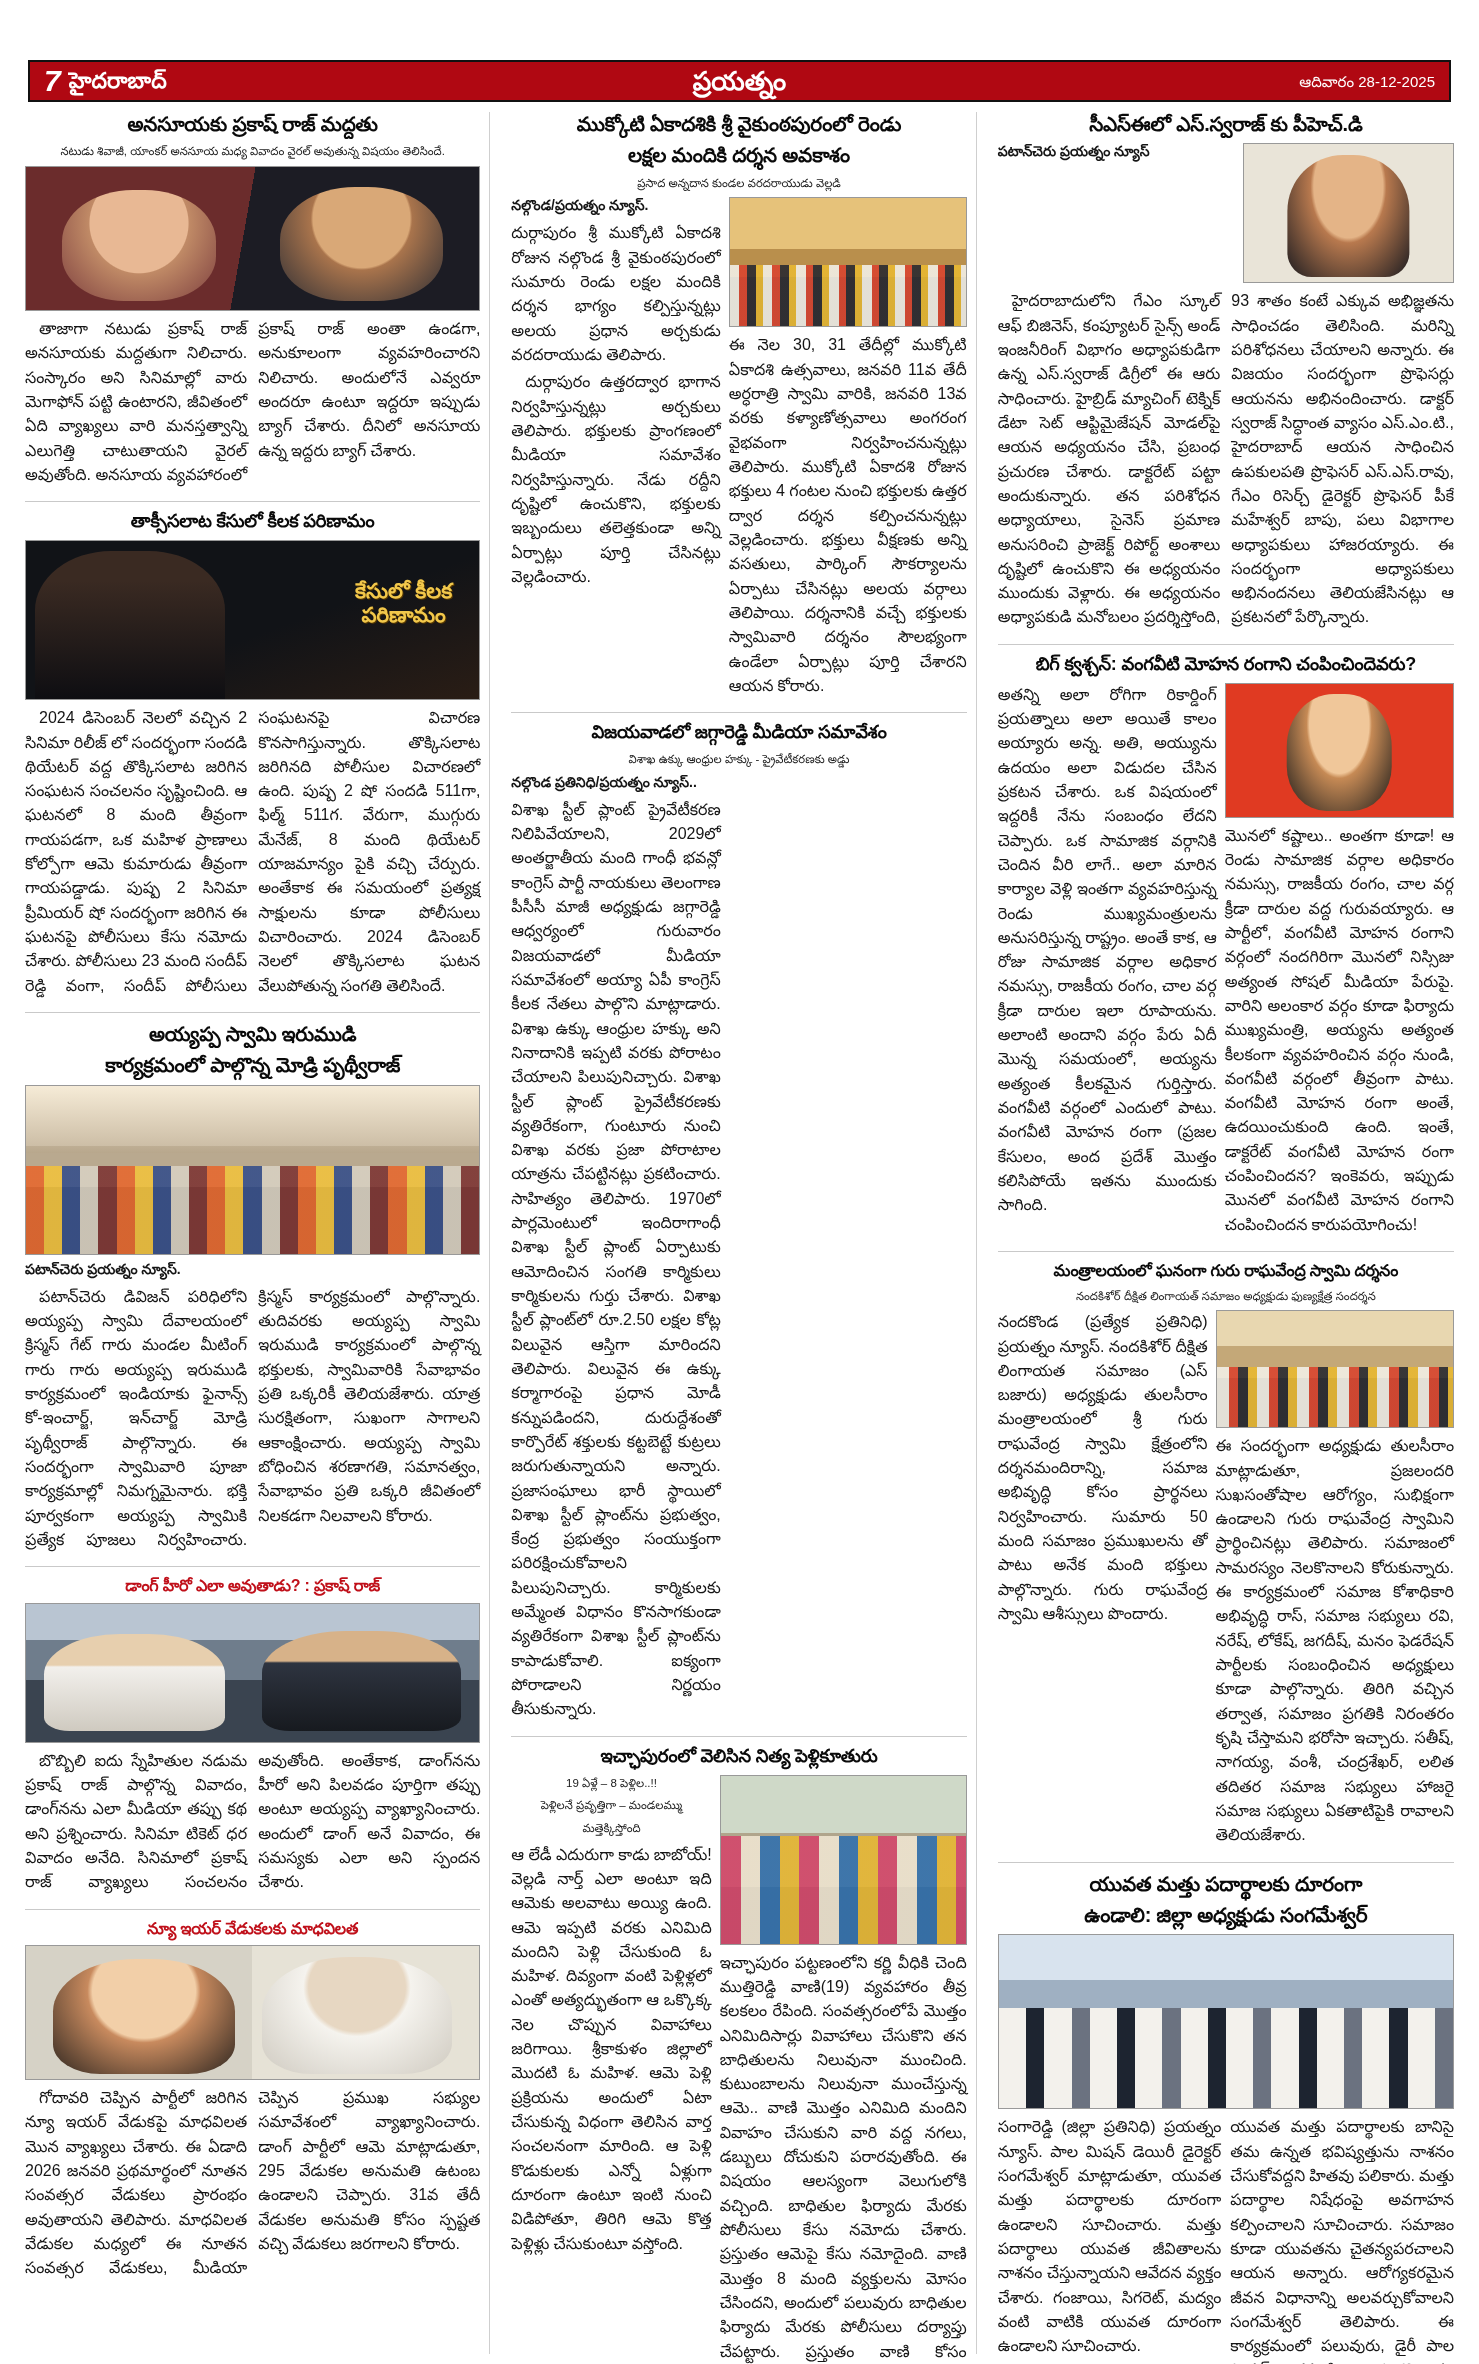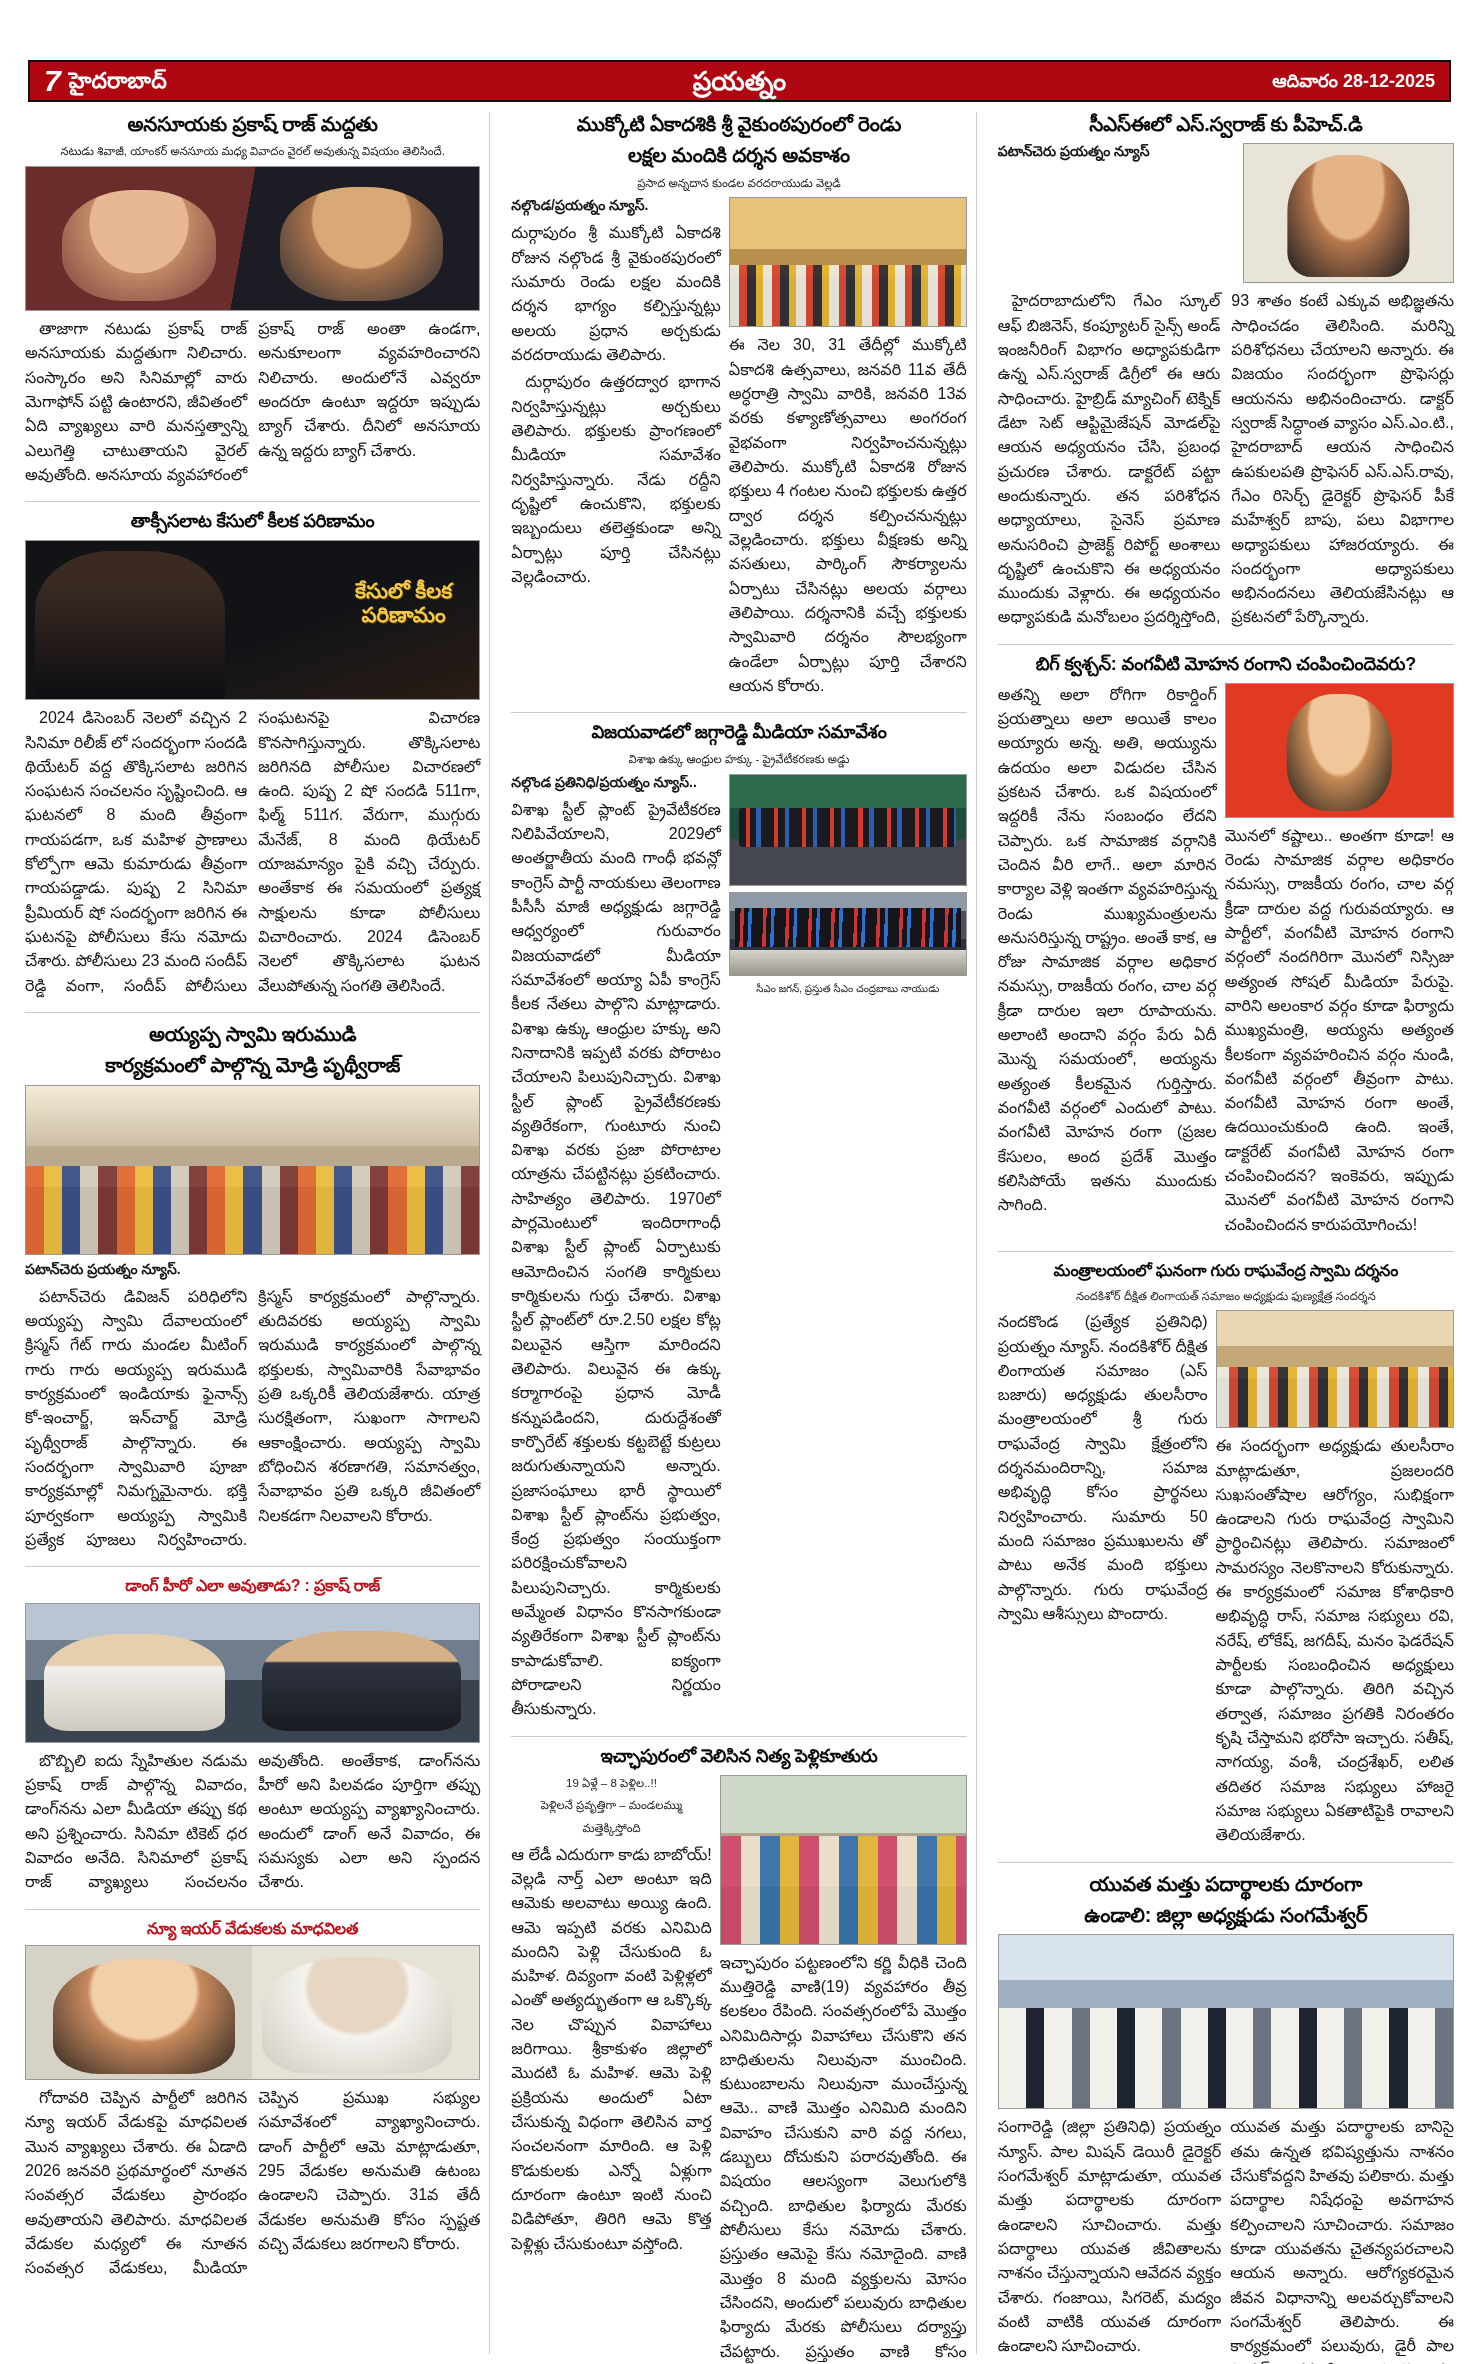--- a/index.html
+++ b/index.html
@@ -49,22 +49,22 @@
     font-size: 26px;
     font-weight: bold;
     line-height: 1;
     position: absolute;
     left: 50%;
     transform: translateX(-50%);
     white-space: nowrap;
   }
   .mh-date {
     color: #ffffff;
-    font-size: 18px;
-    font-weight: bold;
+    font-size: 15px;
+    font-weight: normal;
     line-height: 1;
   }
 
   
   .columns {
     position: absolute;
     left: 16px; right: 16px;
     top: 112px;
     bottom: 10px;
     display: flex;
@@ -441,25 +441,20 @@
       <hr class="rule">
 
       <div class="article">
         <div class="hl hl-md">విజయవాడలో జగ్గారెడ్డి మీడియా సమావేశం</div>
         <div class="kicker">విశాఖ ఉక్కు ఆంధ్రుల హక్కు - ప్రైవేటీకరణకు అడ్డు</div>
         <div style="display:flex; gap:8px; align-items:flex-start;">
           <div style="flex:0 0 46%;">
             <div class="byline">నల్గొండ ప్రతినిధి/ప్రయత్నం న్యూస్..</div>
             <p class="body">విశాఖ స్టీల్ ప్లాంట్ ప్రైవేటీకరణ నిలిపివేయాలని, 2029లో అంతర్జాతీయ మంది గాంధీ భవన్లో కాంగ్రెస్ పార్టీ నాయకులు తెలంగాణ పీసీసీ మాజీ అధ్యక్షుడు జగ్గారెడ్డి ఆధ్వర్యంలో గురువారం విజయవాడలో మీడియా సమావేశంలో అయ్యా ఏపీ కాంగ్రెస్ కీలక నేతలు పాల్గొని మాట్లాడారు. విశాఖ ఉక్కు ఆంధ్రుల హక్కు అని నినాదానికి ఇప్పటి వరకు పోరాటం చేయాలని పిలుపునిచ్చారు. విశాఖ స్టీల్ ప్లాంట్ ప్రైవేటీకరణకు వ్యతిరేకంగా, గుంటూరు నుంచి విశాఖ వరకు ప్రజా పోరాటాల యాత్రను చేపట్టినట్లు ప్రకటించారు. సాహిత్యం తెలిపారు. 1970లో పార్లమెంటులో ఇందిరాగాంధీ విశాఖ స్టీల్ ప్లాంట్ ఏర్పాటుకు ఆమోదించిన సంగతి కార్మికులు కార్మికులను గుర్తు చేశారు. విశాఖ స్టీల్ ప్లాంట్‌లో రూ.2.50 లక్షల కోట్ల విలువైన ఆస్తిగా మారిందని తెలిపారు. విలువైన ఈ ఉక్కు కర్మాగారంపై ప్రధాన మోడీ కన్నుపడిందని, దురుద్దేశంతో కార్పొరేట్ శక్తులకు కట్టబెట్టే కుట్రలు జరుగుతున్నాయని అన్నారు. ప్రజాసంఘాలు భారీ స్థాయిలో విశాఖ స్టీల్ ప్లాంట్‌ను ప్రభుత్వం, కేంద్ర ప్రభుత్వం సంయుక్తంగా పరిరక్షించుకోవాలని పిలుపునిచ్చారు. కార్మికులకు అమ్మేంత విధానం కొనసాగకుండా వ్యతిరేకంగా విశాఖ స్టీల్ ప్లాంట్‌ను కాపాడుకోవాలి. ఐక్యంగా పోరాడాలని నిర్ణయం తీసుకున్నారు.</p>
           </div>
-          <div style="flex:1;">
-            <div class="photo sc-press-meet" style="height:112px"></div>
-            <div class="photo sc-mic-table" style="height:84px"></div>
-            <div class="photo-cap">సీఎం జగన్, ప్రస్తుత సీఎం చంద్రబాబు నాయుడు</div>
-          </div>
         </div>
       </div>
 
       <hr class="rule">
 
       <div class="article">
         <div class="hl hl-md">ఇచ్ఛాపురంలో వెలిసిన నిత్య పెళ్లికూతురు</div>
         <div style="display:flex; gap:8px; align-items:flex-start;">
           <div style="flex:0 0 44%;">
             <div class="kicker">19 ఏళ్లే – 8 పెళ్లిల..!!</div>

